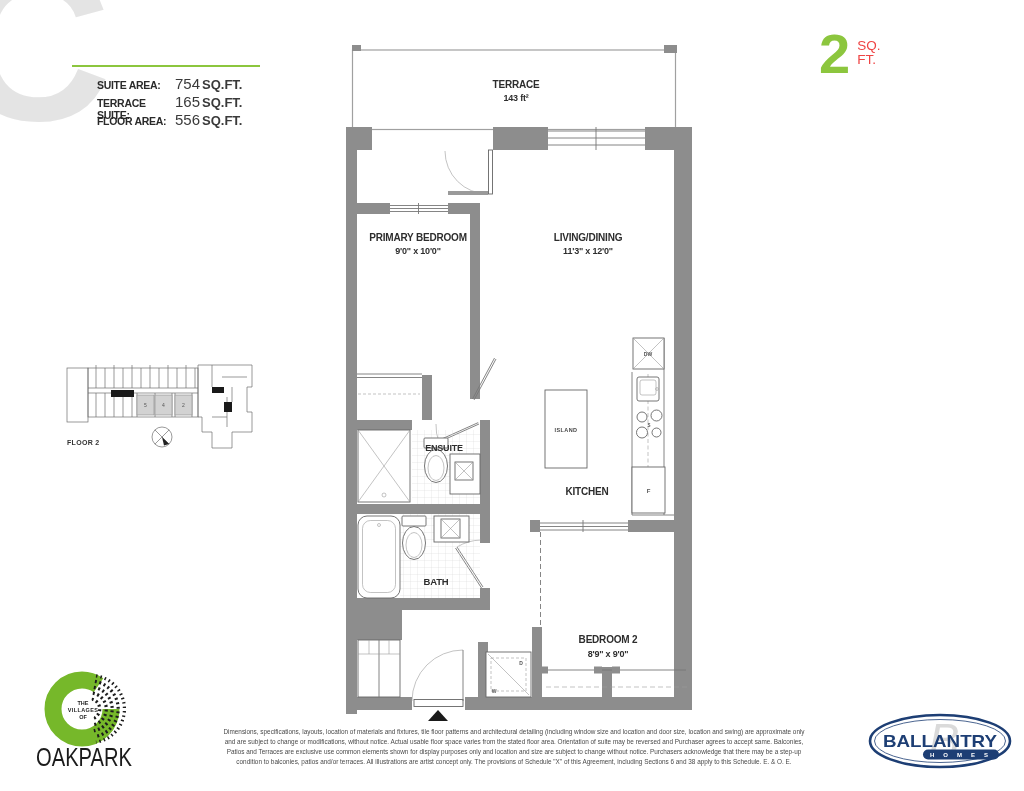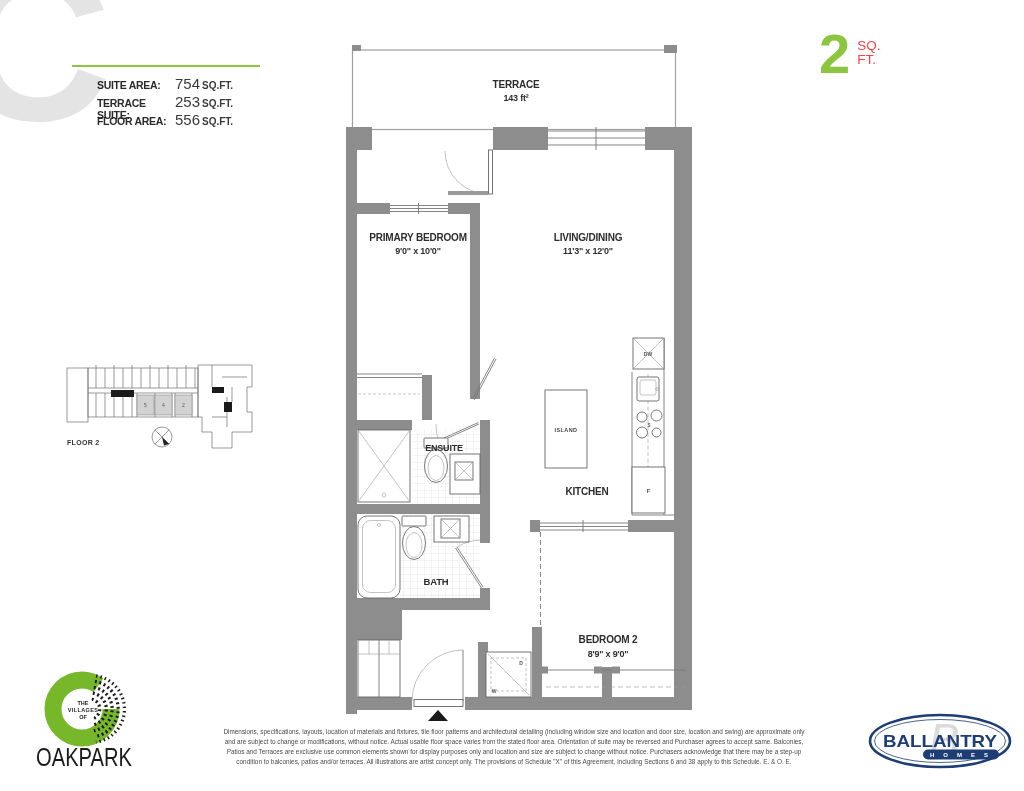--- a/index.html
+++ b/index.html
@@ -7,21 +7,21 @@
        font-family:"Liberation Sans",sans-serif;}
   .watermark{position:absolute;left:-46px;top:-64px;font-size:218px;font-weight:700;
              color:#e4e4e4;line-height:1;user-select:none;}
   .titleblock{position:absolute;left:72px;top:60px;width:210px;}
   .plan-title{color:#8cc63e;font-size:17px;font-weight:700;letter-spacing:-.2px;white-space:nowrap;}
   .title-rule{height:2px;background:#8cc63e;margin-top:5px;width:188px;}
   .areas{margin-top:8px;margin-left:25px;}
   .area-row{display:flex;align-items:baseline;height:18px;}
   .area-label{width:78px;font-weight:700;font-size:10.5px;color:#2a2a2a;letter-spacing:-.3px;}
   .area-value{font-size:15px;color:#3a3a3a;min-width:24px;}
-  .area-unit{font-size:10px;font-weight:700;color:#3a3a3a;margin-left:2px;}
+  .area-unit{font-size:13px;font-weight:700;color:#3a3a3a;margin-left:2px;}
   .unit-code{position:absolute;left:819px;top:26px;display:flex;align-items:flex-start;}
   .unit-num{font-size:56px;font-weight:700;color:#8cc63e;line-height:1;}
   .unit-rest{font-size:56px;font-weight:400;color:#6d6e71;line-height:1;letter-spacing:-2px;}
   .unit-sqft{font-size:13.5px;color:#ef4444;line-height:1.05;margin-left:7px;margin-top:13px;}
   .plan-svg{position:absolute;left:340px;top:42px;}
   .keyplan{position:absolute;left:62px;top:357px;}
   .oakpark{position:absolute;left:32px;top:664px;}
   .disclaimer{position:absolute;left:222px;top:727px;width:584px;font-size:6.4px;
               line-height:1.58;color:#4a4a4a;text-align:center;}
   .ballantry{position:absolute;left:866px;top:712px;}
@@ -44,21 +44,21 @@
 <div class="titleblock">
   <div class="title-rule"></div>
   <div class="areas">
     <div class="area-row">
       <span class="area-label">SUITE AREA:</span>
       <span class="area-value">754</span>
       <span class="area-unit">SQ.FT.</span>
     </div>
     <div class="area-row">
       <span class="area-label">TERRACE SUITE:</span>
-      <span class="area-value">253</span>
+      <span class="area-value">165</span>
       <span class="area-unit">SQ.FT.</span>
     </div>
     <div class="area-row">
       <span class="area-label">FLOOR AREA:</span>
       <span class="area-value">556</span>
       <span class="area-unit">SQ.FT.</span>
     </div>
   </div>
 </div>
 

